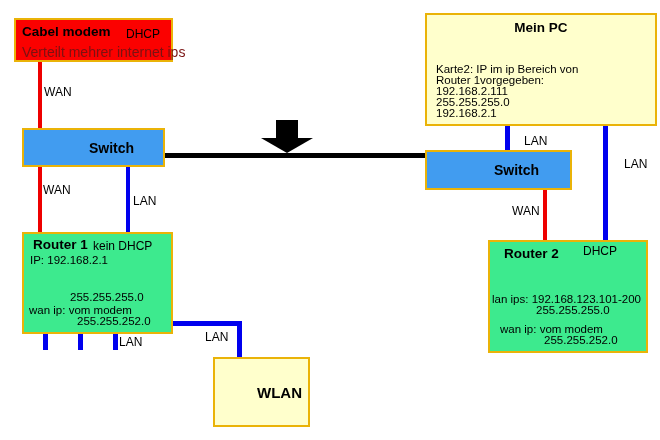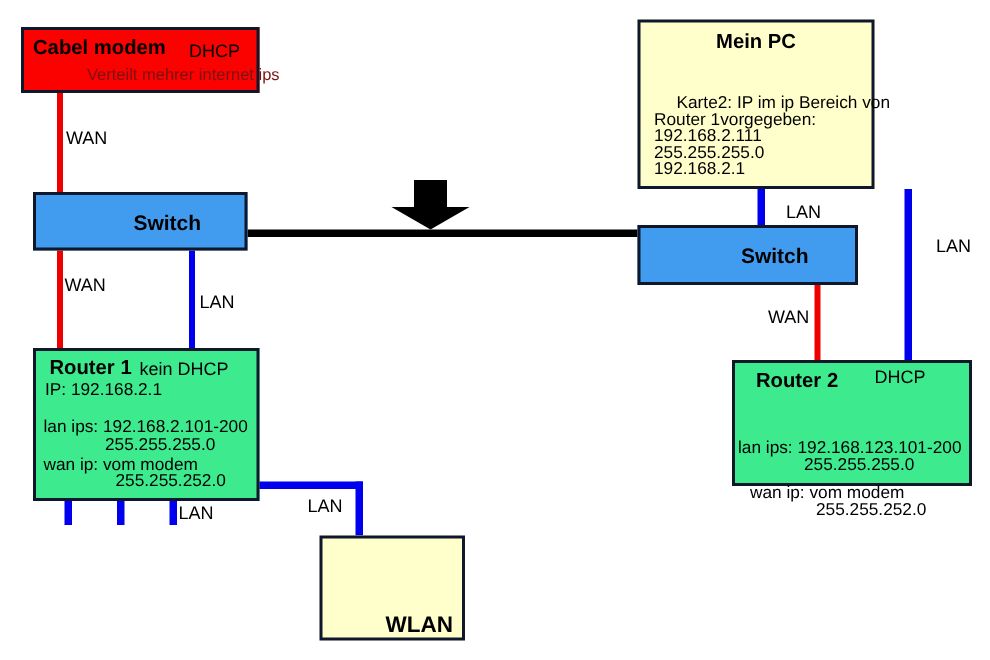--- a/index.html
+++ b/index.html
@@ -1,39 +1,39 @@
 <!DOCTYPE html>
 <html style="--red-box: #fb0100; --blue-box: #419cf0; --green-box: #3dea8e; --yellow-box: #ffffcc; --red-line: #ee0000; --blue-line: #0000ee; --black-line: #000000; --dark-red-text: #7a1212;"><head>
 <meta charset="utf-8">
 <style>
   html, body { margin:0; padding:0; background:#ffffff; }
   body { font-family:"Liberation Sans", sans-serif; color:#000; }
   .canvas {
     position:relative; width:660px; height:440px; background:#ffffff;
     overflow:hidden;
   }
-  .box { position:absolute; box-sizing:border-box; border:2px solid #0f172a;padding-left:36px; }
+  .box { position:absolute; box-sizing:border-box; border:2px solid #eab308;padding-left:36px; }
   .box-red    { background:var(--red-box,#fb0100); }
   .box-blue   { background:var(--blue-box,#419cf0); }
   .box-green  { background:var(--green-box,#3dea8e); }
   .box-yellow { background:var(--yellow-box,#ffffcc); }
   .center-label {
     display:flex; align-items:center; justify-content:center;
     font-weight:bold;
   }
   .abs { position:absolute; white-space:nowrap; }
   .title { font-weight:bold; font-size:13.5px; }
   .tag   { font-size:12px; }
   .body-txt { font-size:11.5px; }
   .edge-label { position:absolute; font-size:12px; white-space:nowrap; }
   .line { position:absolute; }
   .line-red   { background:var(--red-line,#ee0000); }
   .line-blue  { background:var(--blue-line,#0000ee); }
   .line-black { background:var(--black-line,#000000); }
-  .subtitle { font-size:11px; color:var(--dark-red-text,#7a1212);margin-left:36px; }
+  .subtitle { font-size:14px; color:var(--dark-red-text,#7a1212); }
   .annotation { position:absolute; font-size:12px; line-height:11.5px; white-space:nowrap; }
   .arrow-stem { position:absolute; background:#000; }
   .arrow-head {
     position:absolute; width:0; height:0;
     border-left:26px solid transparent;
     border-right:26px solid transparent;
     border-top:15px solid #000;
   }
 </style>
 </head>
@@ -65,46 +65,45 @@
   </div>
 
   <div class="box box-blue center-label" style="left:425px; top:150px; width:147px; height:40px; font-size:14px;">
     <span>Switch</span>
   </div>
 
   <div class="box box-green" style="left:22px; top:232px; width:151px; height:102px;">
     <span class="abs title" style="left:9px; top:3px;">Router 1</span>
     <span class="abs tag" style="left:69px; top:5px;">kein DHCP</span>
     <span class="abs body-txt" style="left:6px; top:20px;">IP: 192.168.2.1</span>
-    <span class="abs body-txt" style="left:5px; top:45px;">lan ips: 192.168.2.101-200</span>
     <span class="abs body-txt" style="left:46px; top:57px;">255.255.255.0</span>
     <span class="abs body-txt" style="left:5px; top:70px;">wan ip: vom modem</span>
     <span class="abs body-txt" style="left:53px; top:81px;">255.255.252.0</span>
   </div>
 
-  <div class="box box-green" style="left:488px; top:240px; width:160px; height:84px;">
+  <div class="box box-green" style="left:488px; top:240px; width:160px; height:113px;">
     <span class="abs title" style="left:14px; top:4px;">Router 2</span>
     <span class="abs tag" style="left:93px; top:2px;">DHCP</span>
     <span class="abs body-txt" style="left:2px; top:51px;">lan ips: 192.168.123.101-200</span>
     <span class="abs body-txt" style="left:46px; top:62px;">255.255.255.0</span>
     <span class="abs body-txt" style="left:10px; top:81px;">wan ip: vom modem</span>
     <span class="abs body-txt" style="left:54px; top:92px;">255.255.252.0</span>
   </div>
 
-  <div class="box box-yellow" style="left:425px; top:13px; width:158px; height:113px;">
+  <div class="box box-yellow" style="left:425px; top:13px; width:232px; height:113px;">
     <span class="abs title" style="left:0; right:0; top:5px; text-align:center;">Mein PC</span>
-    <span class="abs body-txt" style="left:24px; top:48px;text-align:right;">Karte2: IP im ip Bereich von</span>
+    <span class="abs body-txt" style="left:9px; top:48px;text-align:right;">Karte2: IP im ip Bereich von</span>
     <span class="abs body-txt" style="left:9px; top:59px;">Router 1vorgegeben:</span>
     <span class="abs body-txt" style="left:9px; top:70px;">192.168.2.111</span>
     <span class="abs body-txt" style="left:9px; top:81px;">255.255.255.0</span>
     <span class="abs body-txt" style="left:9px; top:92px;">192.168.2.1</span>
   </div>
 
 
-  <div class="box box-yellow center-label" style="left:213px; top:357px; width:97px; height:70px; font-size:15px;align-items:flex-end;">
+  <div class="box box-yellow center-label" style="left:213px; top:357px; width:97px; height:70px; font-size:15px;">
     <span>WLAN</span>
   </div>
 
   <span class="edge-label" style="left:44px; top:85px;">WAN</span>
   <span class="edge-label" style="left:43px; top:183px;">WAN</span>
   <span class="edge-label" style="left:133px; top:194px;">LAN</span>
   <span class="edge-label" style="left:119px; top:335px;">LAN</span>
   <span class="edge-label" style="left:205px; top:330px;">LAN</span>
   <span class="edge-label" style="left:524px; top:134px;">LAN</span>
   <span class="edge-label" style="left:512px; top:204px;">WAN</span>

